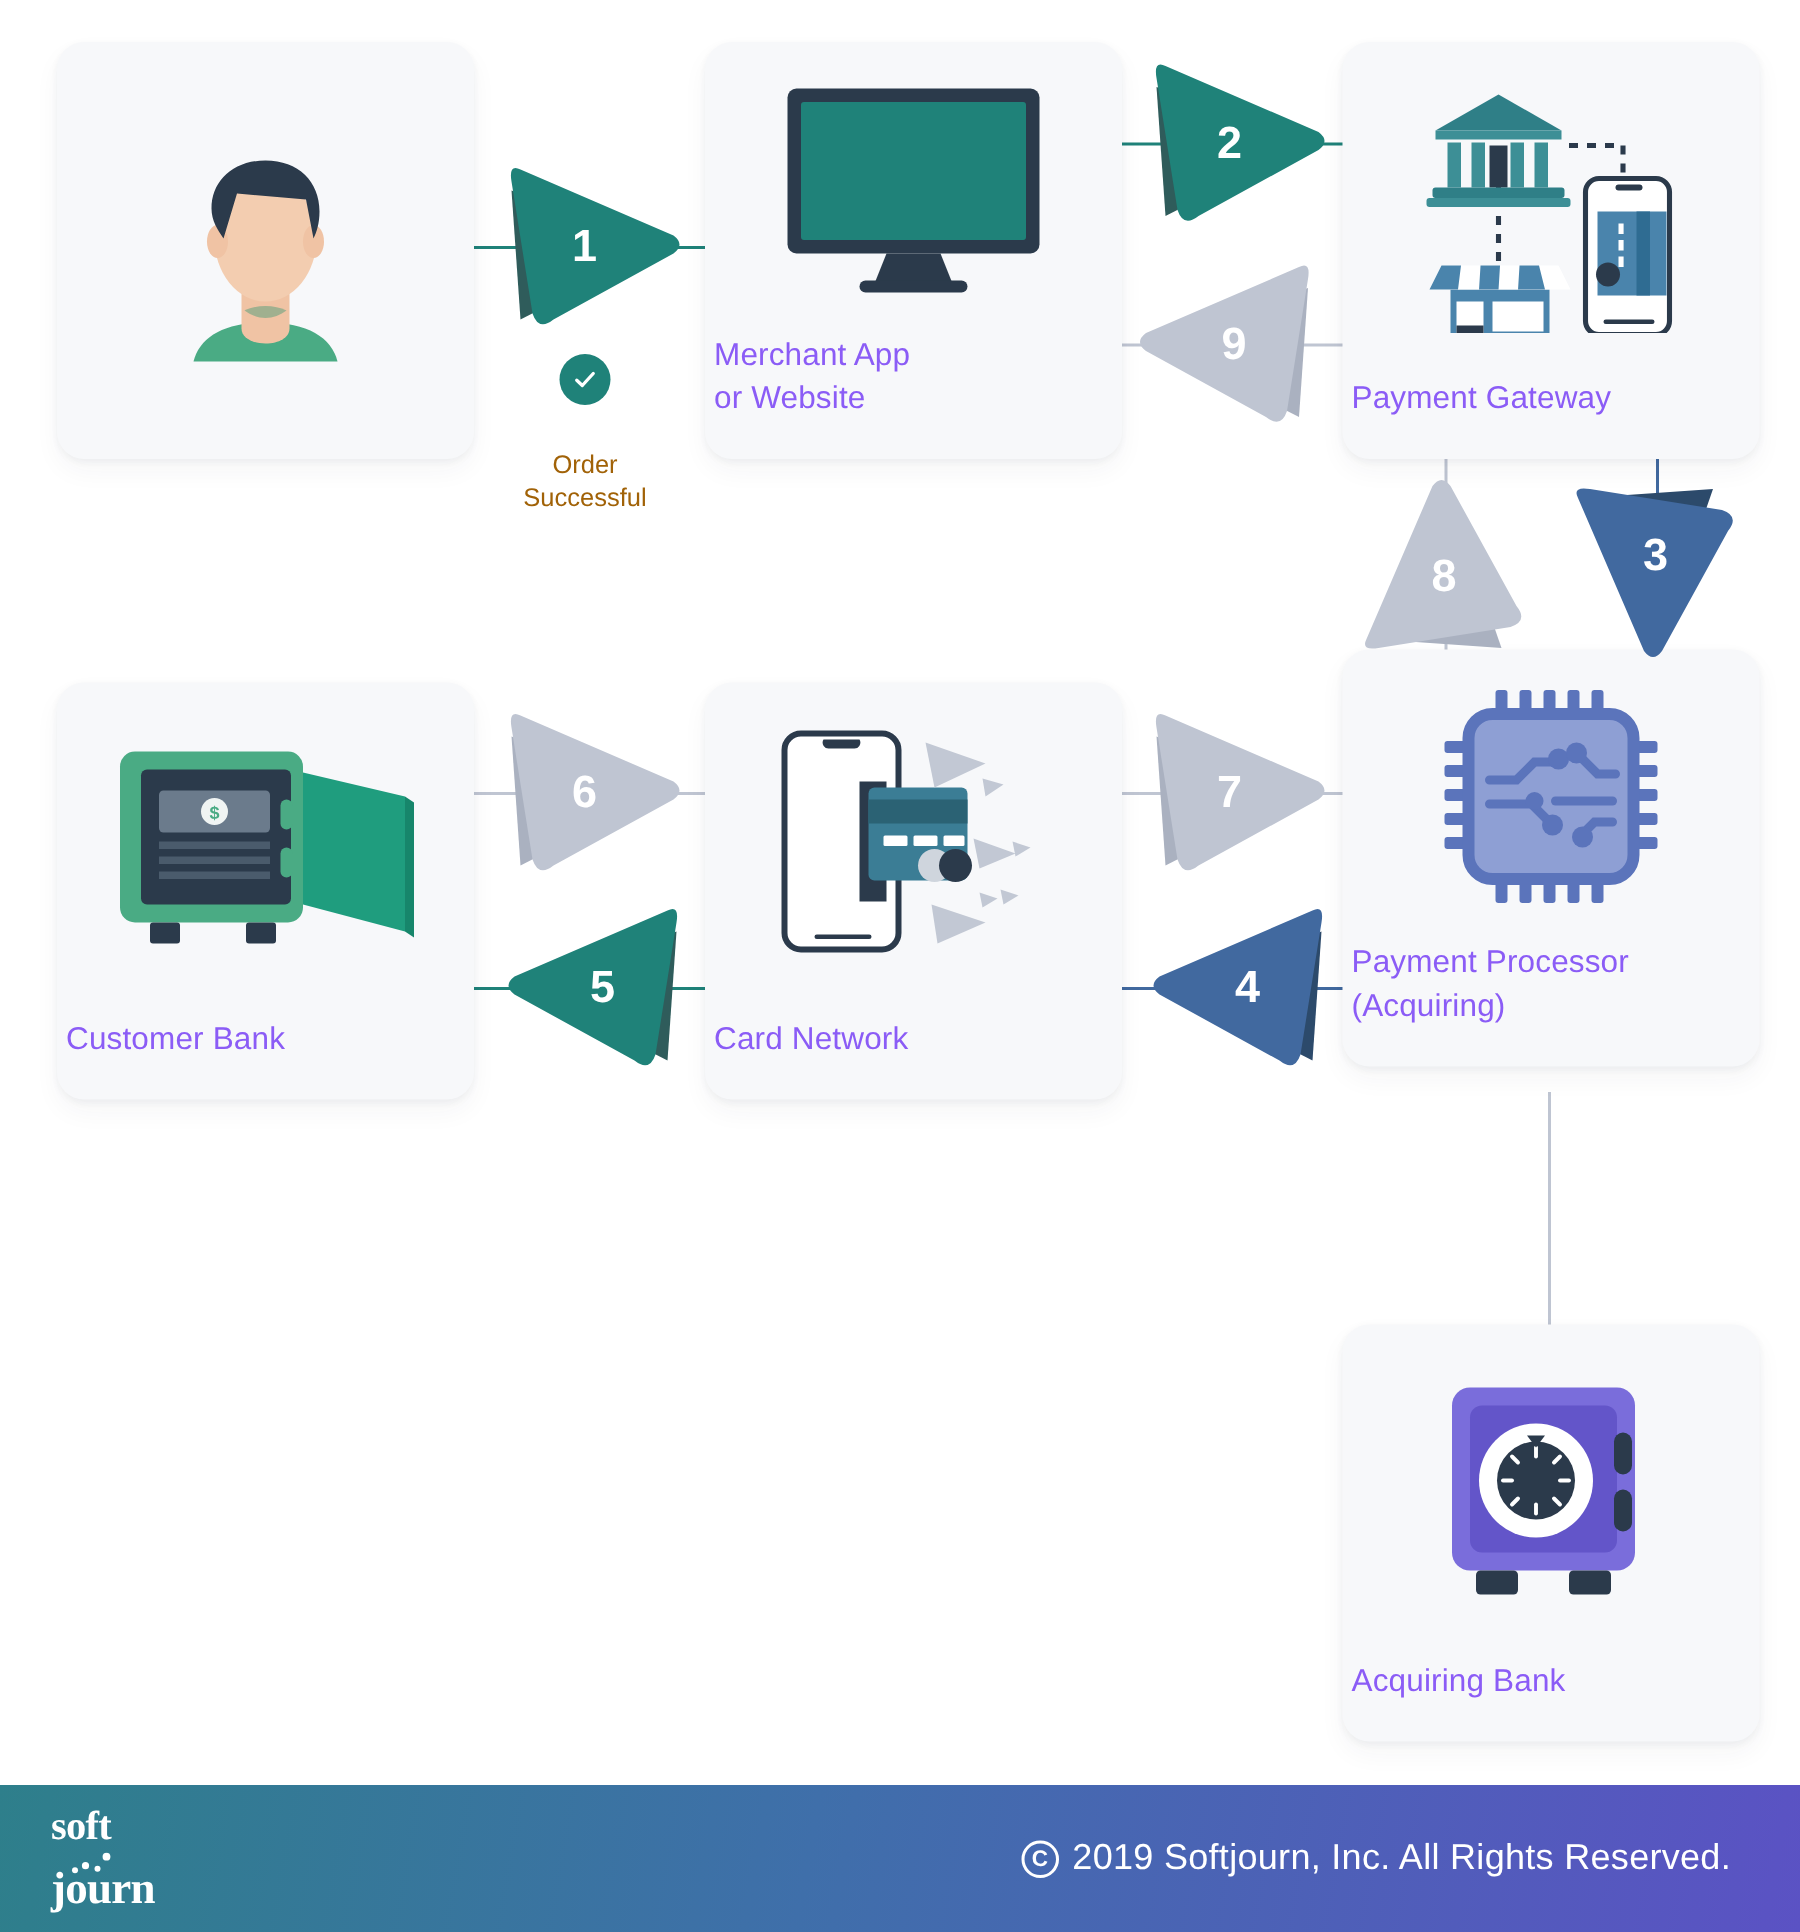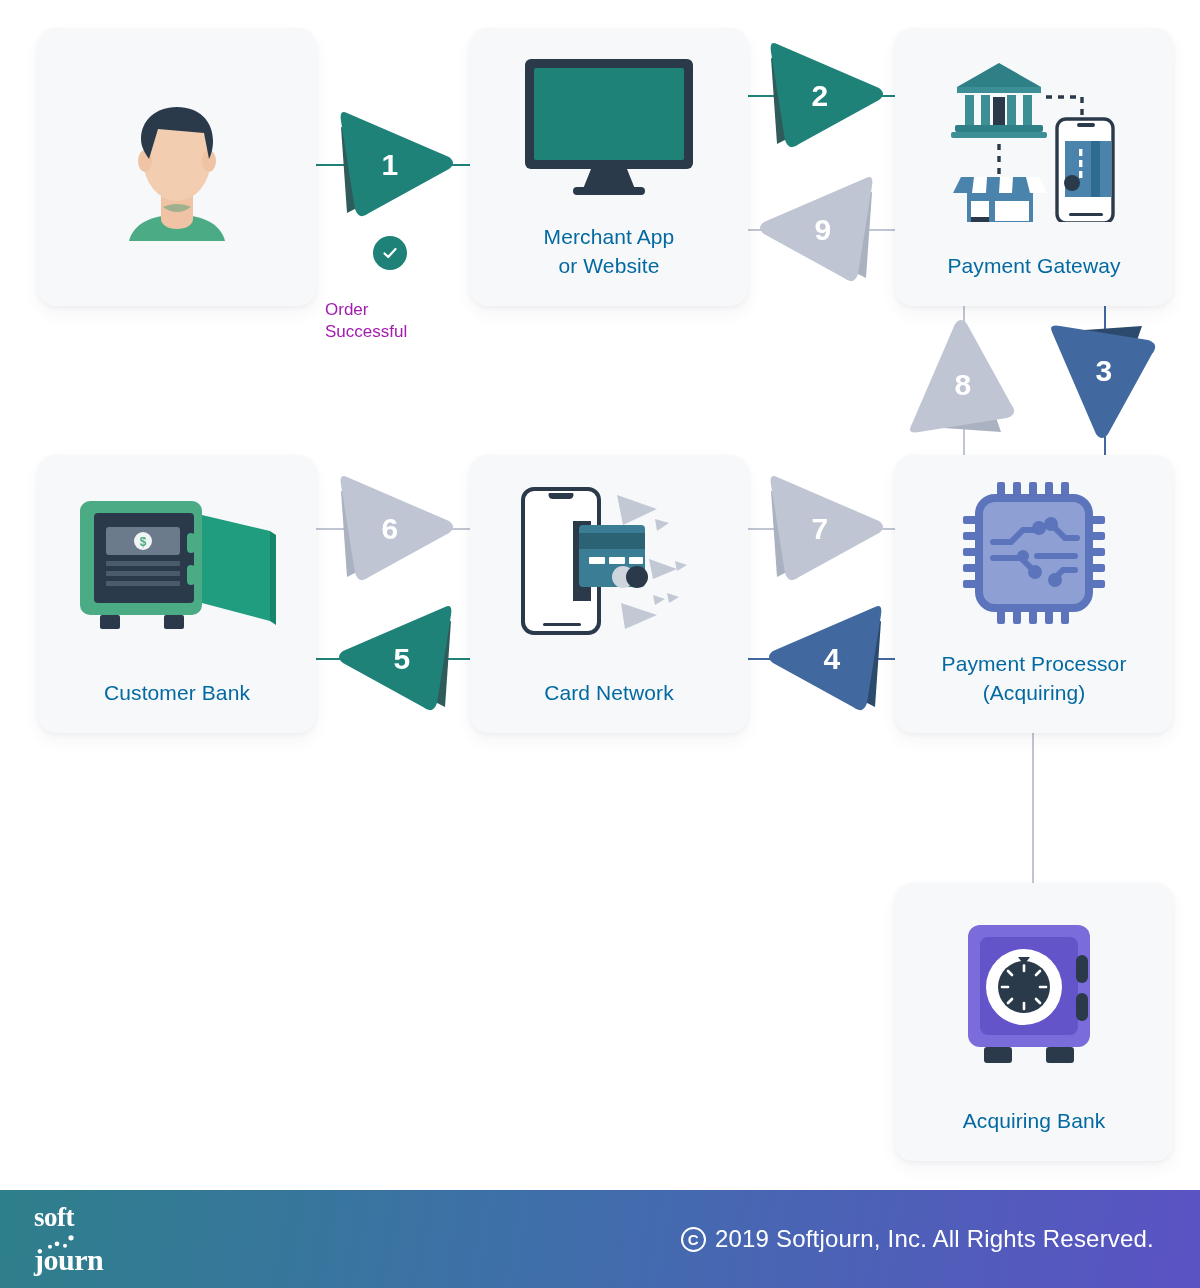--- a/index.html
+++ b/index.html
@@ -25,22 +25,22 @@
   }
   .card-icon {
     flex: 1 1 auto;
     width: 100%;
     display: flex;
     align-items: center;
     justify-content: center;
   }
   .card-label {
     width: 100%;
-    text-align: center;
-    color: #0369a1;
+    text-align: left;
+    color: #8b5cf6;
     font-size: 21px;
     line-height: 1.35;
     letter-spacing: .1px;
     padding: 0 6px 26px 6px;
     white-space: pre-line;
   }
 
   
   .line-h { position: absolute; height: 2px; z-index: 1; }
   .line-v { position: absolute; width: 2px;  z-index: 1; }
@@ -61,22 +61,22 @@
   .arrow.right .num { transform: translateX(-4px); }
   .arrow.left  .num { transform: translateX(4px); }
   .arrow.down  .num { transform: translateY(-8px); }
   .arrow.up    .num { transform: translateY(6px); }
 
   
   .order-note {
     position: absolute;
     z-index: 5;
     width: 130px;
-    text-align: left;
-    color: #a21caf;
+    text-align: center;
+    color: #a16207;
     font-size: 17px;
     line-height: 1.3;
     white-space: pre-line;
   }
   .check-badge {
     width: 34px; height: 34px; border-radius: 50%;
     margin: 0 auto 7px auto;
     display: flex; align-items: center; justify-content: center;
   }
   .check-badge svg { display: block; }
@@ -233,21 +233,21 @@
         <path d="M140 76 L168 86 L144 96z" fill="#c2c8d4"></path>
         <path d="M166 78 L178 82 L168 88z" fill="#c2c8d4"></path>
         <path d="M112 120 L148 132 L116 146z" fill="#c2c8d4"></path>
         <path d="M144 112 L156 116 L146 122z" fill="#c2c8d4"></path>
         <path d="M158 110 L170 114 L160 120z" fill="#c2c8d4"></path>
       </svg>
     </div>
     <div class="card-label">Card Network</div>
   </div>
 
-  <div class="card" style="left:895px; top:455px; width:278px; height:278px;">
+  <div class="card" style="left:895px; top:433px; width:278px; height:278px;">
     <div class="card-icon">
       <svg width="150" height="150" viewBox="0 0 150 150">
         <g fill="#5b74bb">
           <rect x="38" y="4" width="8" height="16" rx="2"></rect>
             <rect x="54" y="4" width="8" height="16" rx="2"></rect>
           <rect x="70" y="4" width="8" height="16" rx="2"></rect>
             <rect x="86" y="4" width="8" height="16" rx="2"></rect>
           <rect x="102" y="4" width="8" height="16" rx="2"></rect>
           <rect x="38" y="130" width="8" height="16" rx="2"></rect>
             <rect x="54" y="130" width="8" height="16" rx="2"></rect>

